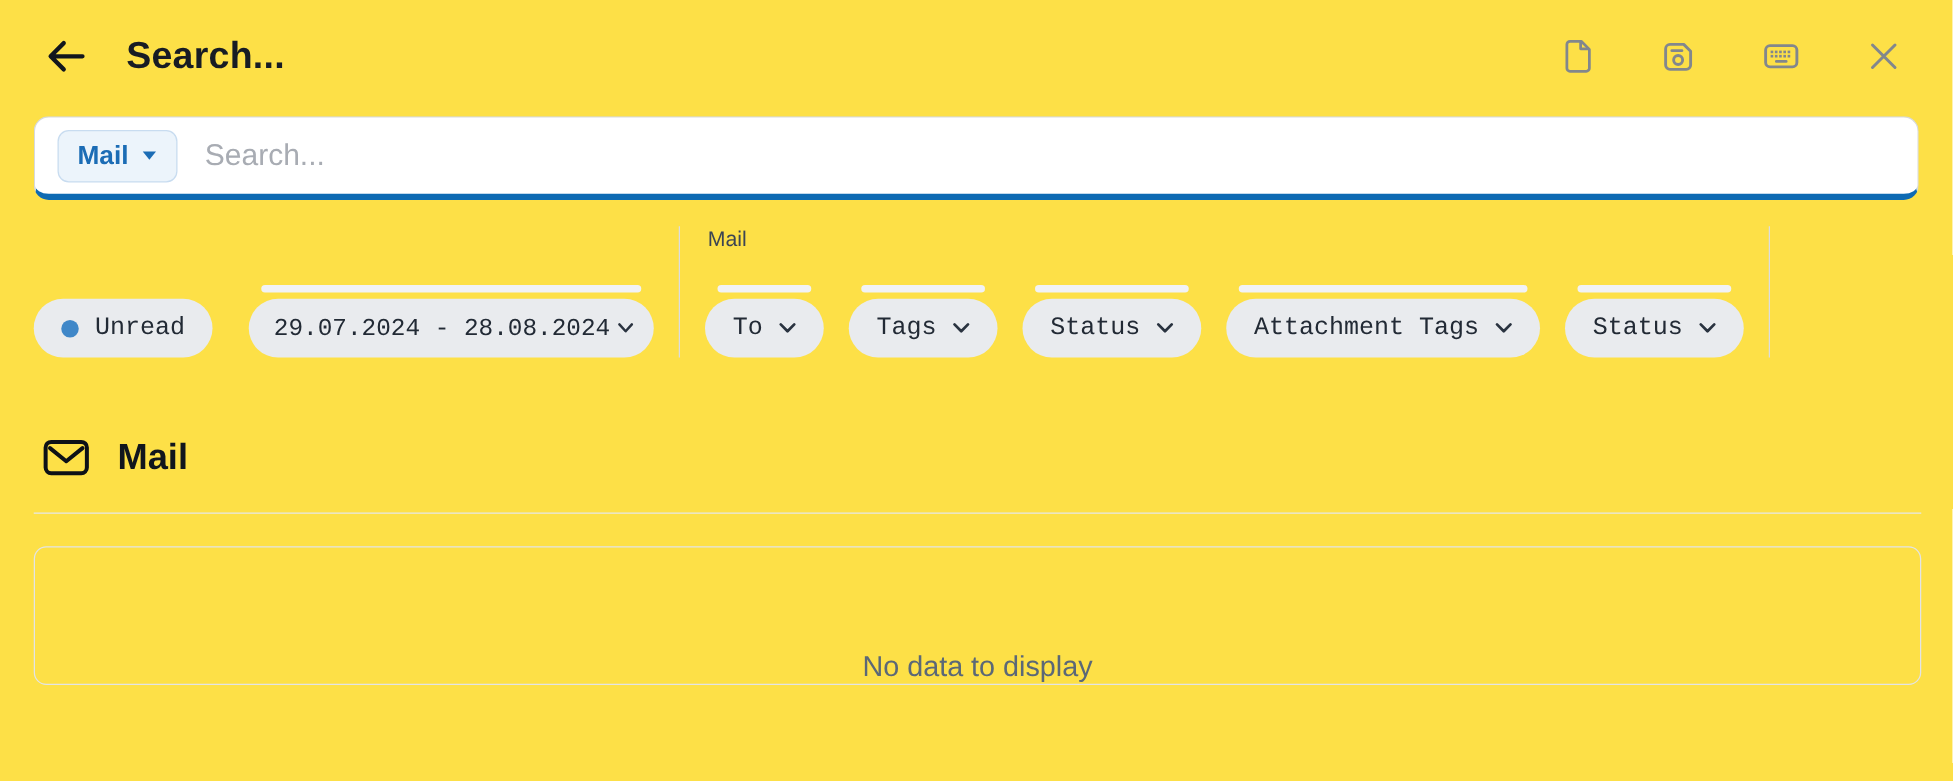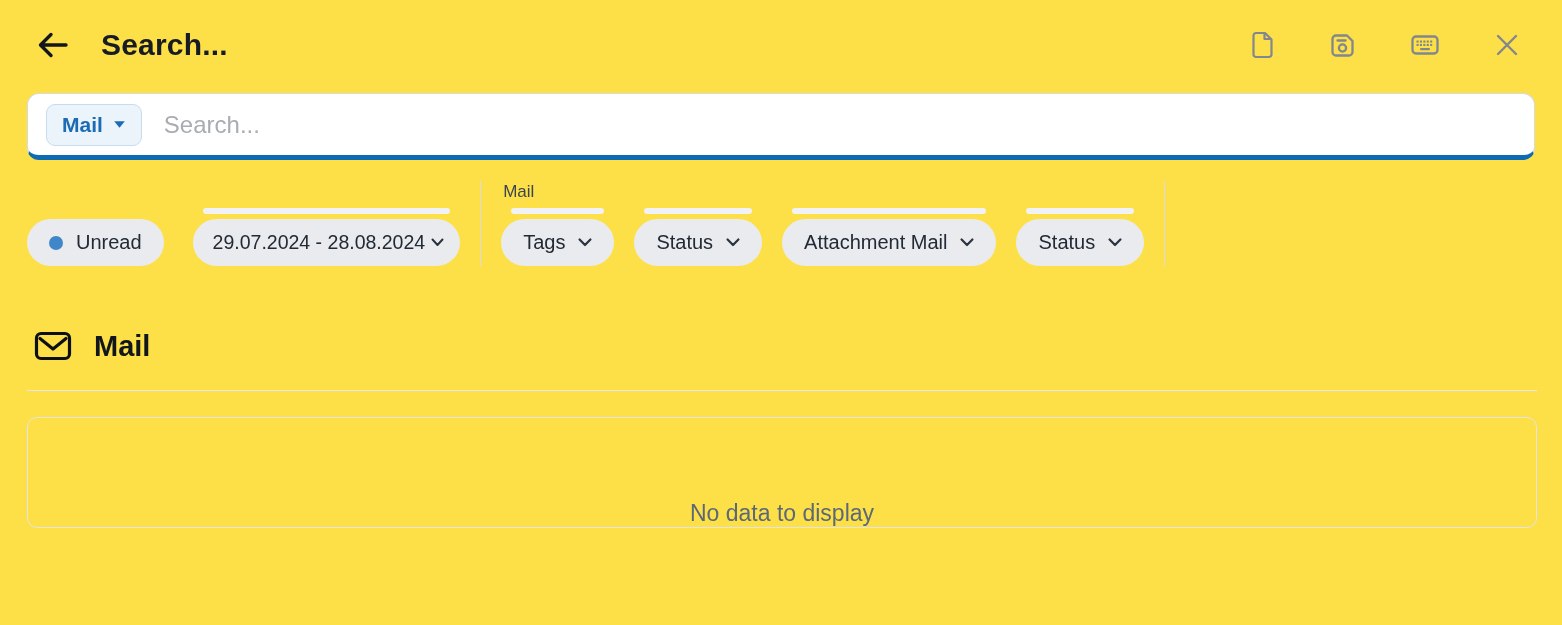--- a/index.html
+++ b/index.html
@@ -59,22 +59,23 @@
     display:flex; align-items:stretch;
   }
   .left-chips { align-self:flex-end; display:flex; gap:29px; }
   .chip {
     position:relative;
     height:47px; border-radius:24px; background:#e9ebee;
     display:flex; align-items:center; gap:13px;
     padding:0 22px;
     font-size:20px; color:#222a35;
     border:none; cursor:pointer;
-    font-family:Liberation Sans, sans-serif;
+    font-family:Liberation Mono, monospace;
     white-space:nowrap;
+    margin-top:20px;
   }
   .chip.has-ghost::before {
     content:""; position:absolute; top:-11px; left:10px; right:10px;
     height:6px; border-radius:6px; background:#f1f2f5;
   }
   .chip .dot { width:14px; height:14px; border-radius:50%; background:#3f87c8; }
   .chip.date-chip { gap:6px; padding:0 16px 0 20px; font-size:19.5px;align-items:center; }
   .vdivider { width:1px; background:#dadce0; margin:0 20px; }
   .filter-group { display:flex; flex-direction:column; }
   .group-label { font-size:17px; color:#3c4553; margin:0 0 16px 2px; line-height:22px; }
@@ -185,37 +186,45 @@
         </span>
       </button>
     </div>
 
     <div class="vdivider"></div>
 
     <div class="filter-group">
       <div class="group-label">Mail</div>
       <div class="group-chips">
         <button class="chip has-ghost">
+          <span>To</span>
+          <span style="display:flex;">
+            <svg width="14" height="9" viewBox="0 0 14 9" fill="none">
+                <path d="M1.6 1.5 L7 7 L12.4 1.5" stroke="#2a3340" stroke-width="2.2" stroke-linecap="round" stroke-linejoin="round"></path>
+              </svg>
+          </span>
+        </button>
+        <button class="chip has-ghost">
           <span>Tags</span>
           <span style="display:flex;">
             <svg width="14" height="9" viewBox="0 0 14 9" fill="none">
                 <path d="M1.6 1.5 L7 7 L12.4 1.5" stroke="#2a3340" stroke-width="2.2" stroke-linecap="round" stroke-linejoin="round"></path>
               </svg>
           </span>
         </button>
         <button class="chip has-ghost">
           <span>Status</span>
           <span style="display:flex;">
             <svg width="14" height="9" viewBox="0 0 14 9" fill="none">
                 <path d="M1.6 1.5 L7 7 L12.4 1.5" stroke="#2a3340" stroke-width="2.2" stroke-linecap="round" stroke-linejoin="round"></path>
               </svg>
           </span>
         </button>
         <button class="chip has-ghost">
-          <span>Attachment Mail</span>
+          <span>Attachment Tags</span>
           <span style="display:flex;">
             <svg width="14" height="9" viewBox="0 0 14 9" fill="none">
                 <path d="M1.6 1.5 L7 7 L12.4 1.5" stroke="#2a3340" stroke-width="2.2" stroke-linecap="round" stroke-linejoin="round"></path>
               </svg>
           </span>
         </button>
         <button class="chip has-ghost">
           <span>Status</span>
           <span style="display:flex;">
             <svg width="14" height="9" viewBox="0 0 14 9" fill="none">

